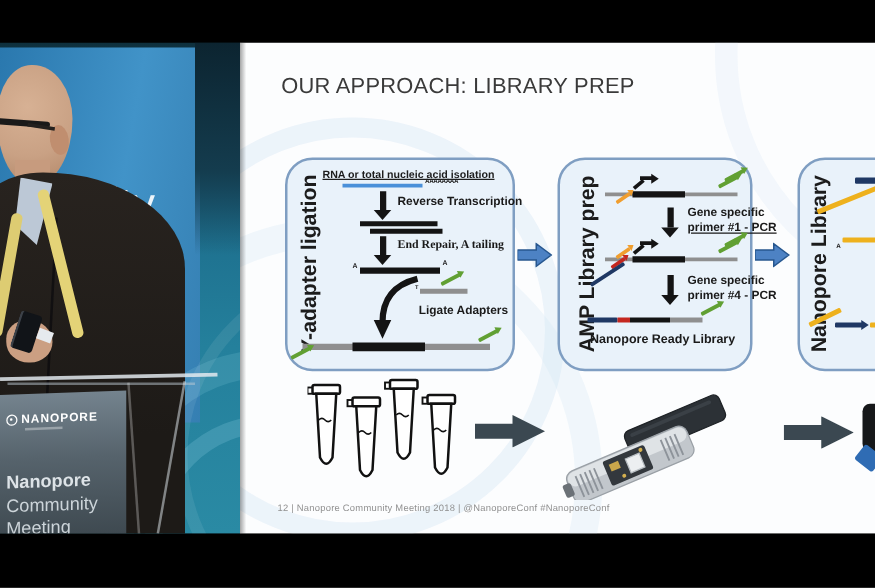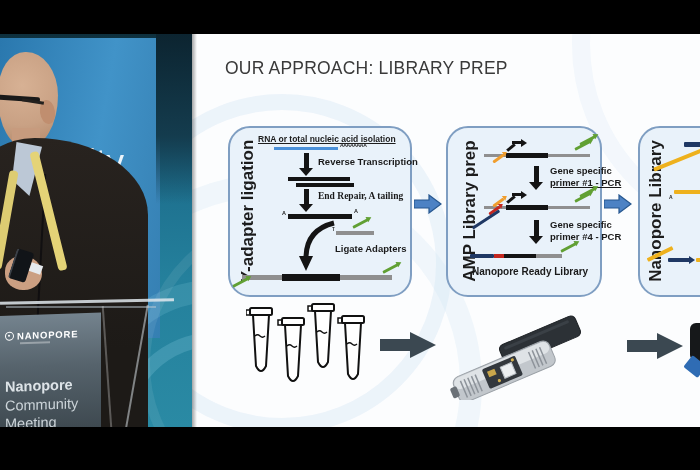--- a/index.html
+++ b/index.html
@@ -299,17 +299,18 @@
         </g>
       </svg>
 
       <svg style="position:absolute;left:435px;top:299px;" width="56" height="26" viewBox="0 0 56 26">
         <polygon points="0,7 30,7 30,0 56,13 30,26 30,19 0,19" fill="#3b4851"></polygon>
       </svg>
 
       <div class="laptop-edge"></div>
       <div class="laptop-blue"></div>
 
+      <div class="slide-footer">12 | Nanopore Community Meeting 2018 | @NanoporeConf #NanoporeConf</div>
     </div>
   </div>
 
   <div class="bar bottom"></div>
 </div>
 
 </body></html>

